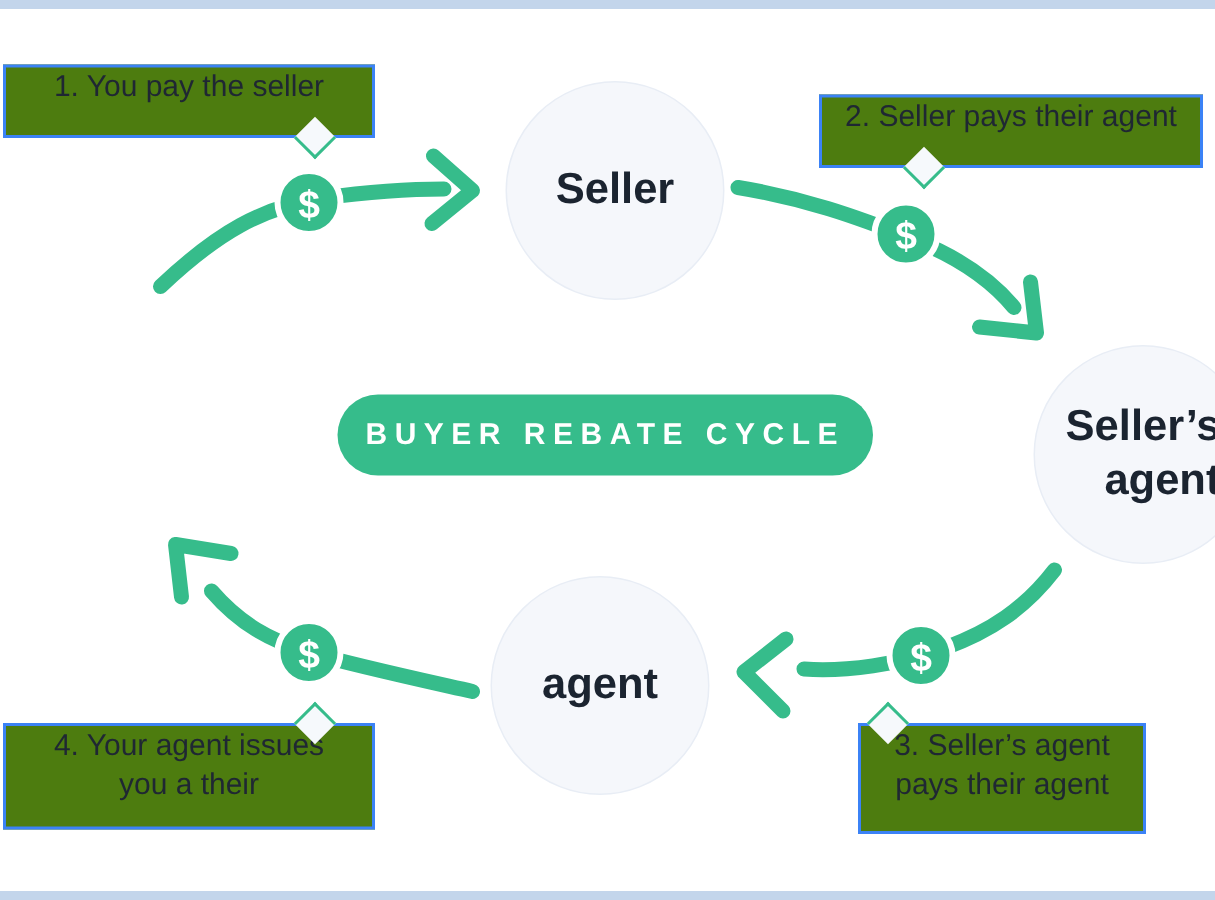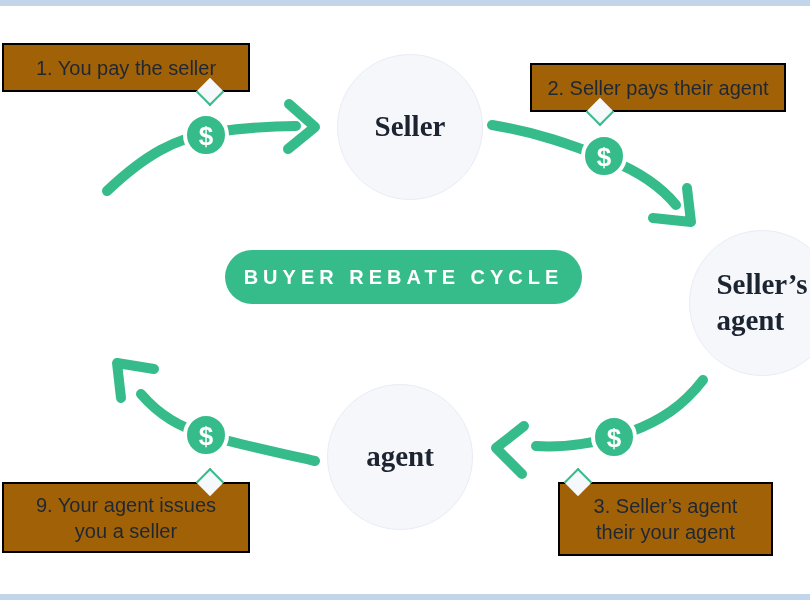--- a/index.html
+++ b/index.html
@@ -9,44 +9,44 @@
   }
   .bar { position:absolute; left:0; width:810px; height:6px; background:#C3D5EB; }
   .bar.top { top:0; }
   .bar.bottom { bottom:0; }
 
   svg.arrows { position:absolute; left:0; top:0; }
 
   .node {
     position:absolute; width:146px; height:146px; border-radius:50%;
     background:#F5F7FB; border:1px solid #E8EDF5; box-sizing:border-box;
-    display:flex; align-items:center; justify-content:center; text-align:left;
-    font-weight:bold; font-size:29px; line-height:1.24; color:#1B2430;font-family:Liberation Serif, serif;
+    display:flex; align-items:center; justify-content:center; text-align:right;
+    font-weight:bold; font-size:29px; line-height:1.24; color:#1B2430;
   }
   .node-you          { left:2px;   top:208px; }
   .node-seller       { left:337px; top:54px;  }
   .node-sellers-agent{ left:689px; top:230px; }
   .node-your-agent   { left:327px; top:384px; }
 
   .badge {
-    position:absolute; left:225px; top:250px; width:357px; height:54px;
+    position:absolute; left:225px; top:263px; width:357px; height:54px;
     border-radius:27px; background:#36BC8B; color:#ffffff;
     display:flex; align-items:center; justify-content:center;
     font-weight:bold; font-size:20px; letter-spacing:5px; white-space:nowrap;
   }
 
   .callout {
-    position:absolute; box-sizing:border-box; background:#a16207;
-    border:2px solid #000000; color:#1F2733; font-size:20px; line-height:26px;
-    display:flex; flex-direction:column; align-items:center; justify-content:center;
+    position:absolute; box-sizing:border-box; background:#4d7c0f;
+    border:2px solid #3b82f6; color:#1F2733; font-size:20px; line-height:26px;
+    display:flex; flex-direction:column; align-items:center; justify-content:flex-start;
     text-align:center;
   }
   .callout-1 { left:2px;   top:43px;  width:248px; height:49px; }
-  .callout-2 { left:530px; top:63px;  width:256px; height:49px; }
-  .callout-3 { left:558px; top:482px; width:215px; height:74px; }
+  .callout-2 { left:546px; top:63px;  width:256px; height:49px; }
+  .callout-3 { left:572px; top:482px; width:192px; height:74px; }
   .callout-4 { left:2px;   top:482px; width:248px; height:71px; }
 
   .tail {
     position:absolute; width:20px; height:20px; background:#F6F9FC;
     transform:rotate(45deg); box-sizing:border-box;
   }
   .tail.down { bottom:-12px; border-right:2px solid #36BC8B; border-bottom:2px solid #36BC8B; }
   .tail.up   { top:-12px;    border-left:2px solid #36BC8B;  border-top:2px solid #36BC8B; }
   .callout-1 .tail { left:196px; }
   .callout-2 .tail { left:58px; }
@@ -128,26 +128,26 @@
   </div>
 
   <div class="callout callout-2">
     <span>2. Seller pays their agent</span>
     <div class="tail down"></div>
   </div>
 
   <div class="callout callout-3">
     <span>
       <span style="display:block">3. Seller’s agent</span>
-      <span style="display:block">their your agent</span>
+      <span style="display:block">pays their agent</span>
     </span>
     <div class="tail up"></div>
   </div>
 
   <div class="callout callout-4">
     <span>
-      <span style="display:block">9. Your agent issues</span>
-      <span style="display:block">you a seller</span>
+      <span style="display:block">4. Your agent issues</span>
+      <span style="display:block">you a their</span>
     </span>
     <div class="tail up"></div>
   </div>
 
 </div>
 
 </body></html>

